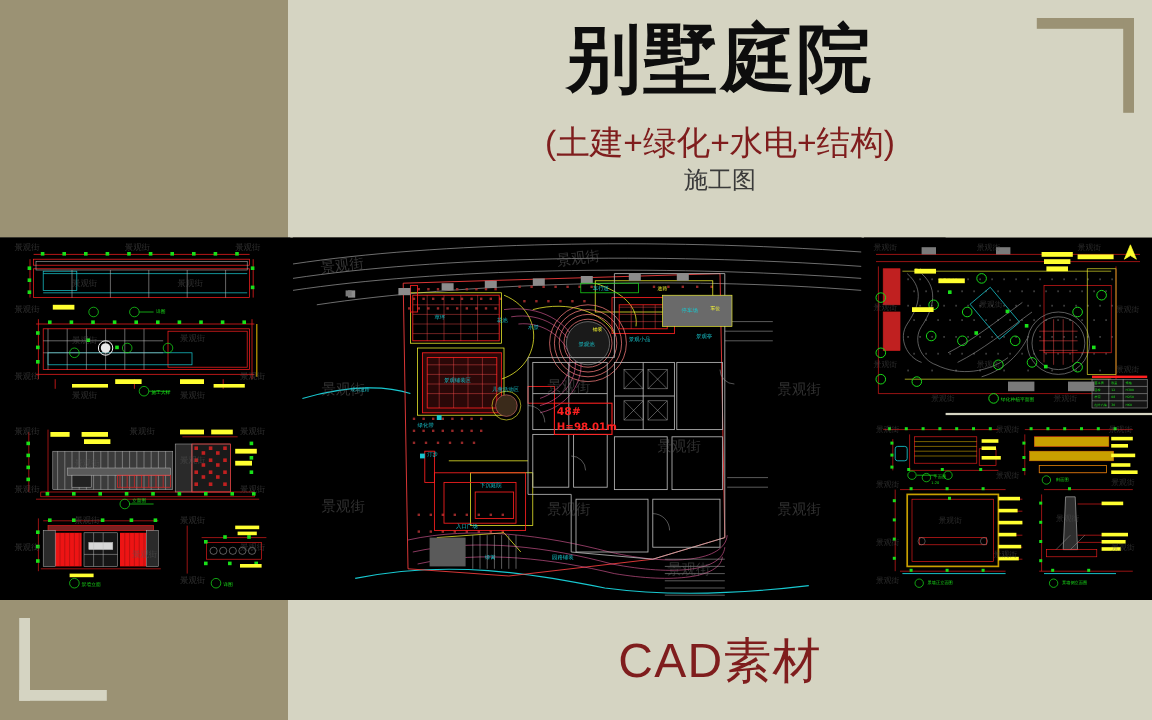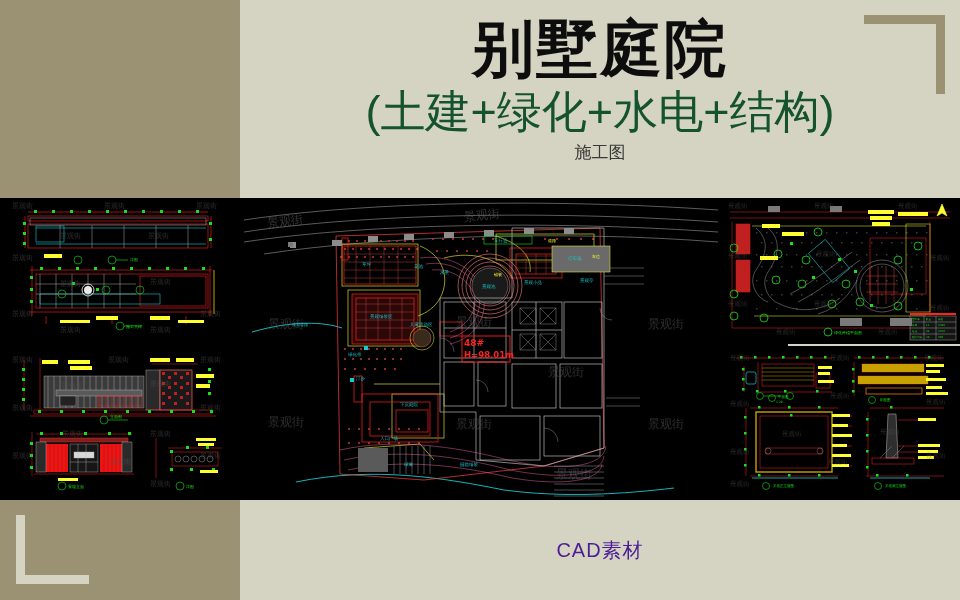--- a/index.html
+++ b/index.html
@@ -18,47 +18,47 @@
 
   .title-wrap{position:absolute;left:240px;top:0;width:720px;height:198px;
     display:flex;flex-direction:column;align-items:center;justify-content:flex-start;
     padding-top:16px;box-sizing:border-box;}
   .main-title{
     font-size:62px;line-height:1.08;font-weight:bold;color:#0d0d0d;
     letter-spacing:2px;margin:0;
     font-family:"DejaVu Sans","Liberation Sans",sans-serif;
   }
   .sub-title{
-    font-size:45px;line-height:1.12;color:#14532d;margin:4px 0 0 0;
+    font-size:28px;line-height:1.12;color:#7f1d1d;margin:20px 0 0 0;
     font-weight:normal;letter-spacing:0px;
     font-family:"Liberation Sans","DejaVu Sans",sans-serif;
   }
   .sub-title2{
-    font-size:17px;line-height:1.15;color:#3a3a3a;margin:6px 0 0 0;font-weight:normal;
+    font-size:20px;line-height:1.15;color:#3a3a3a;margin:6px 0 0 0;font-weight:normal;
     font-family:"Liberation Sans","DejaVu Sans",sans-serif;
   }
 
   
   .strip{position:absolute;left:0;top:198px;width:788px;height:302px;background:#000;}
   .panel{position:absolute;background:#000;overflow:hidden;}
   .p-tl{left:0;top:0;width:242px;height:146px;}
   .p-bl{left:0;top:148px;width:242px;height:154px;}
   .p-c{left:244px;top:0;width:474px;height:302px;}
   .p-tr{left:720px;top:0;width:240px;height:146px;}
   .p-br{left:720px;top:148px;width:240px;height:154px;}
   .cad{position:absolute;left:0;top:0;width:100%;height:100%;display:block;}
 
   
   .bot-band{position:absolute;left:0;top:500px;width:960px;height:100px;background:#d5d4c2;}
   .bot-left-block{position:absolute;left:0;top:0;width:240px;height:100px;background:#9b9274;}
   .corner-bl{position:absolute;left:16px;bottom:16px;width:64px;height:60px;
     border-bottom:9px solid #d5d4c2;border-left:9px solid #d5d4c2;}
   .bot-caption{position:absolute;left:240px;top:0;width:720px;height:100px;
     display:flex;align-items:center;justify-content:center;}
-  .bot-caption span{font-size:20px;color:#4c1d95;letter-spacing:1px;
+  .bot-caption span{font-size:40px;color:#7f1d1d;letter-spacing:1px;
     font-family:"Liberation Sans","DejaVu Sans",sans-serif;}
 
   .wm{font-family:"DejaVu Sans","Liberation Sans",sans-serif;}
 </style>
 </head>
 <body>
 
 <div class="poster">
 
   <div class="top-band">

